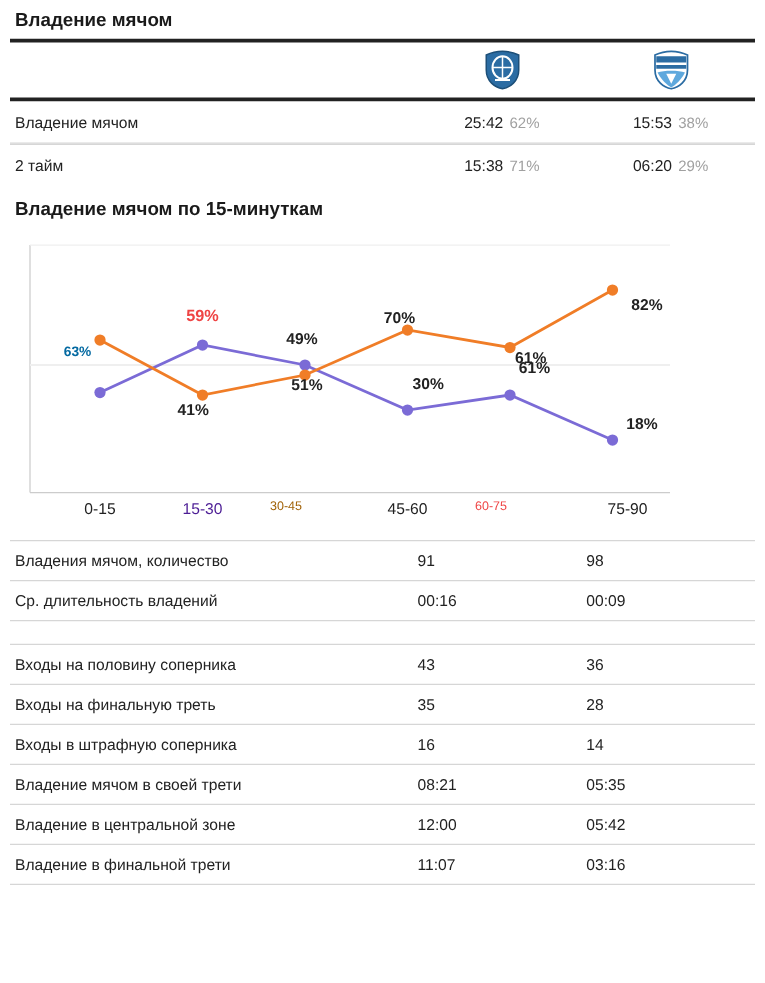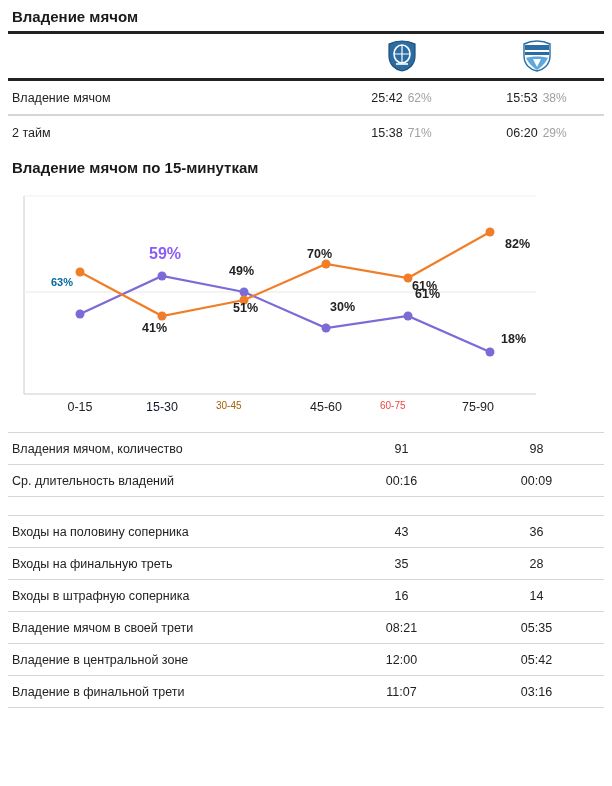--- a/index.html
+++ b/index.html
@@ -109,21 +109,20 @@
   }
   .btable .row2.last {
     border-bottom: 1px solid #d6d6d6;
   }
   .btable .row2 .label {
     flex: 1 1 auto;
     padding-left: 4px;
   }
   .btable .row2 .val {
     width: 135px;
-    text-align: center;
     color: #222;
   }
   .gap {
     height: 18px;
   }
 </style>
 </head>
 <body>
 
 <div class="page">
@@ -209,32 +208,32 @@
       <circle cx="482" cy="50" r="4.5" fill="#f07d27"></circle>
     </svg>
 
     <div style="position:absolute;left:43px;top:94px;font-size:11px;font-weight:bold;color:#0369a1;">63%</div>
     <div style="position:absolute;left:134px;top:139px;font-size:12.5px;font-weight:bold;color:#222;">41%</div>
     <div style="position:absolute;left:221px;top:82px;font-size:12.5px;font-weight:bold;color:#222;">49%</div>
     <div style="position:absolute;left:299px;top:65px;font-size:12.5px;font-weight:bold;color:#222;text-align:right;">70%</div>
     <div style="position:absolute;left:404px;top:97px;font-size:12.5px;font-weight:bold;color:#222;">61%</div>
     <div style="position:absolute;left:497px;top:55px;font-size:12.5px;font-weight:bold;color:#222;">82%</div>
 
-    <div style="position:absolute;left:141px;top:63px;font-size:16px;font-weight:bold;color:#8b5cf6;">59%</div>
+    <div style="position:absolute;left:141px;top:63px;font-size:13px;font-weight:bold;color:#ef4444;">59%</div>
     <div style="position:absolute;left:225px;top:119px;font-size:12.5px;font-weight:bold;color:#222;">51%</div>
     <div style="position:absolute;left:322px;top:118px;font-size:12.5px;font-weight:bold;color:#222;">30%</div>
     <div style="position:absolute;left:407px;top:105px;font-size:12.5px;font-weight:bold;color:#222;">61%</div>
     <div style="position:absolute;left:493px;top:150px;font-size:12.5px;font-weight:bold;color:#222;">18%</div>
 
     <div style="position:absolute;left:44px;top:218px;width:56px;text-align:center;font-size:12.5px;color:#222;">0-15</div>
-    <div style="position:absolute;left:126px;top:218px;width:56px;text-align:center;font-size:12.5px;color:#0f172a;">15-30</div>
+    <div style="position:absolute;left:126px;top:218px;width:56px;text-align:center;font-size:12.5px;color:#4c1d95;">15-30</div>
     <div style="position:absolute;left:208px;top:218px;width:56px;text-align:left;font-size:10px;color:#a16207;">30-45</div>
     <div style="position:absolute;left:290px;top:218px;width:56px;text-align:center;font-size:12.5px;color:#222;">45-60</div>
     <div style="position:absolute;left:372px;top:218px;width:56px;text-align:left;font-size:10px;color:#ef4444;">60-75</div>
-    <div style="position:absolute;left:454px;top:218px;width:56px;text-align:left;font-size:12.5px;color:#222;">75-90</div>
+    <div style="position:absolute;left:454px;top:218px;width:56px;text-align:right;font-size:12.5px;color:#222;">75-90</div>
   </div>
 
   <div class="btable">
     <div class="row2">
       <div class="label">Владения мячом, количество</div>
       <div class="val">91</div>
       <div class="val">98</div>
     </div>
     <div class="row2 last">
       <div class="label">Ср. длительность владений</div>

